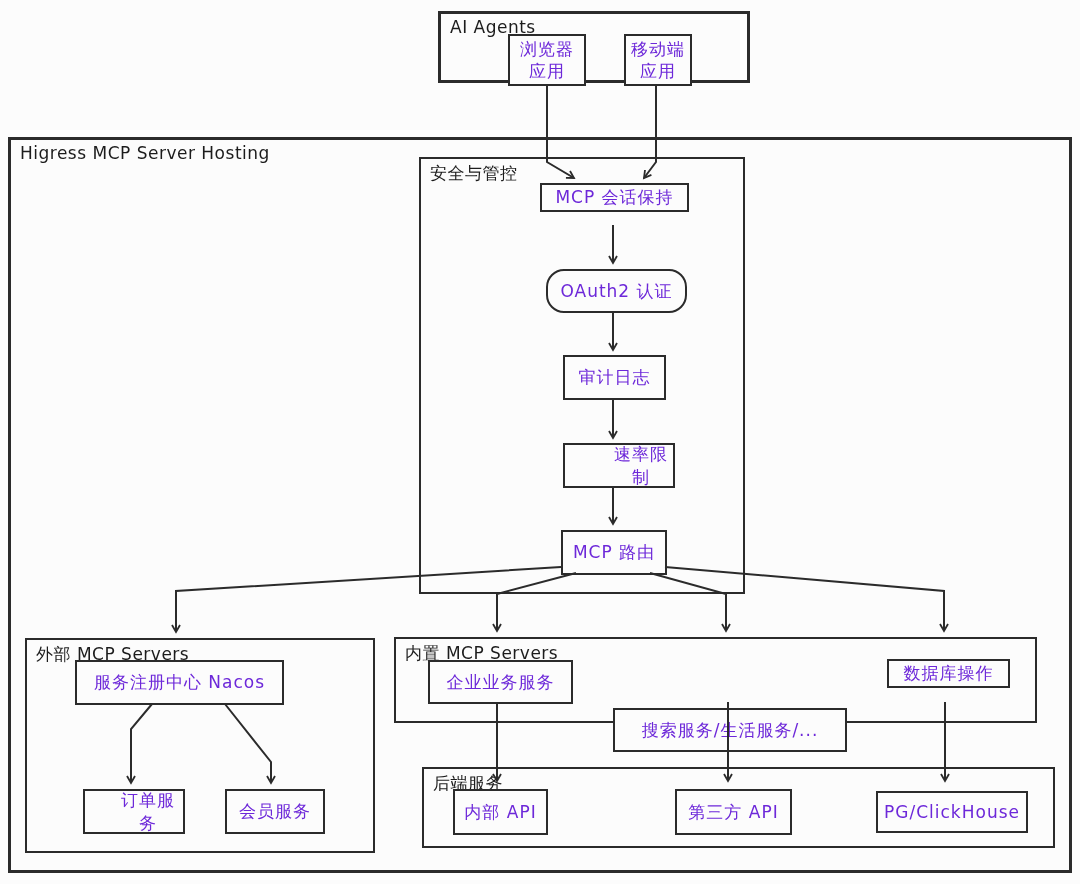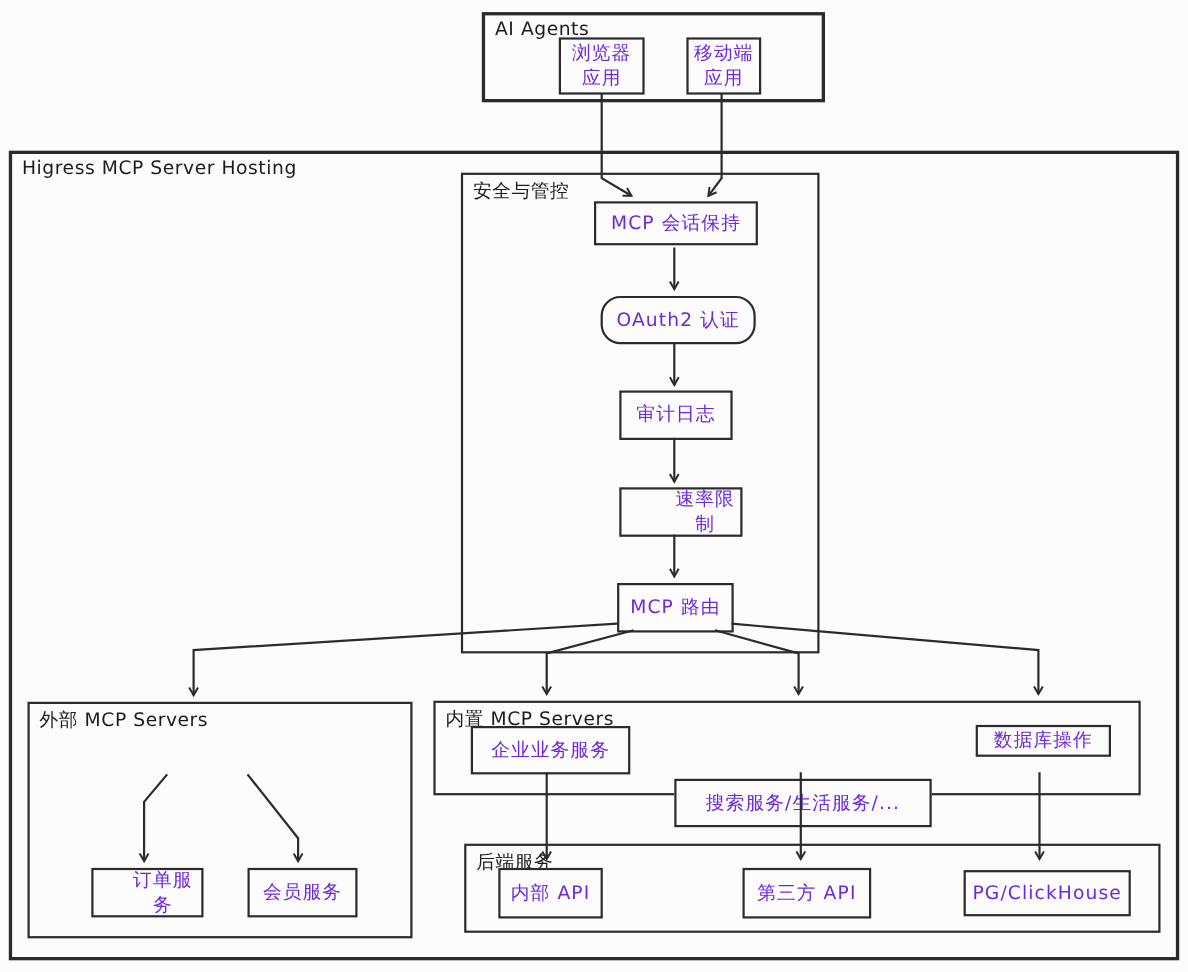--- a/index.html
+++ b/index.html
@@ -25,43 +25,44 @@
     white-space:pre-line;color:#6d28d9;
   }
   svg#wires{position:absolute;left:0;top:0;pointer-events:none;}
   polyline{fill:none;stroke:#2b2b2b;stroke-width:2;}
 </style>
 </head>
 <body>
 
 <div id="stage">
 
-  <div class="group thick" style="left:438px;top:11px;width:312px;height:82px;">
+  <div class="group thick" style="left:438px;top:11px;width:312px;height:72px;">
     <div class="group-label">AI Agents</div>
     <div class="node" style="left:67px;top:20px;width:78px;height:52px;">浏览器
 应用</div>
     <div class="node" style="left:183px;top:20px;width:68px;height:52px;text-align:center;">移动端
 应用</div>
   </div>
 
   <div class="group thick" style="left:8px;top:137px;width:1064px;height:736px;">
     <div class="group-label">Higress MCP Server Hosting</div>
   </div>
 
   <div class="group" style="left:419px;top:157px;width:326px;height:437px;">
     <div class="group-label">安全与管控</div>
-    <div class="node" style="left:119px;top:24px;width:149px;height:40px;text-align:right;">MCP 会话保持</div>
+    <div class="node" style="left:119px;top:24px;width:149px;height:29px;text-align:right;">MCP 会话保持</div>
     <div class="node" style="left:125px;top:110px;width:141px;height:44px;border-radius:18px;">OAuth2 认证</div>
     <div class="node" style="left:142px;top:196px;width:103px;height:45px;">审计日志</div>
     <div class="node" style="left:142px;top:284px;width:112px;height:45px;padding-left:44px;">速率限制</div>
     <div class="node" style="left:140px;top:371px;width:106px;height:45px;">MCP 路由</div>
   </div>
 
   <div class="group" style="left:25px;top:638px;width:350px;height:215px;">
     <div class="group-label">外部 MCP Servers</div>
+    <div class="node" style="left:48px;top:20px;width:209px;height:45px;">服务注册中心 Nacos</div>
     <div class="node" style="left:56px;top:149px;width:102px;height:45px;padding-left:28px;">订单服务</div>
     <div class="node" style="left:198px;top:149px;width:100px;height:45px;">会员服务</div>
   </div>
 
   <div class="group" style="left:394px;top:637px;width:643px;height:86px;">
     <div class="group-label">内置 MCP Servers</div>
     <div class="node" style="left:32px;top:21px;width:145px;height:44px;">企业业务服务</div>
     <div class="node" style="left:217px;top:21px;width:234px;height:44px;margin-top:48px;">搜索服务/生活服务/...</div>
     <div class="node" style="left:491px;top:20px;width:123px;height:29px;">数据库操作</div>
   </div>

